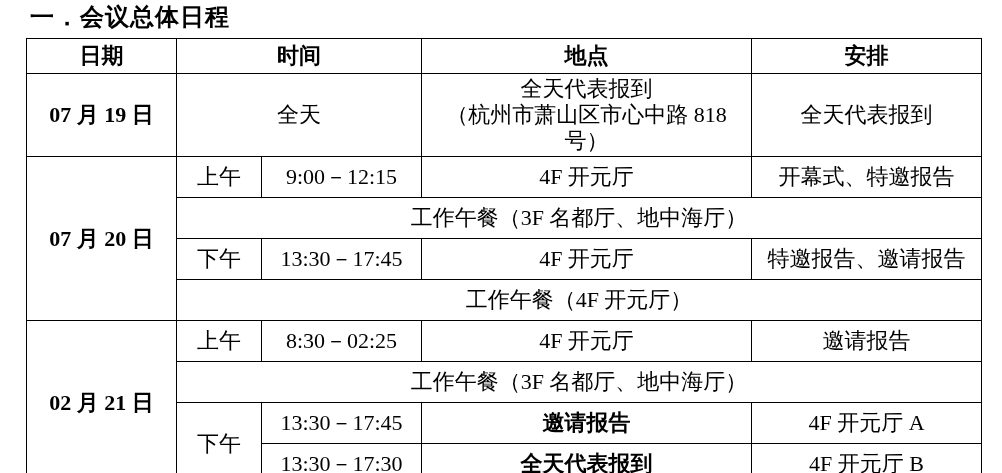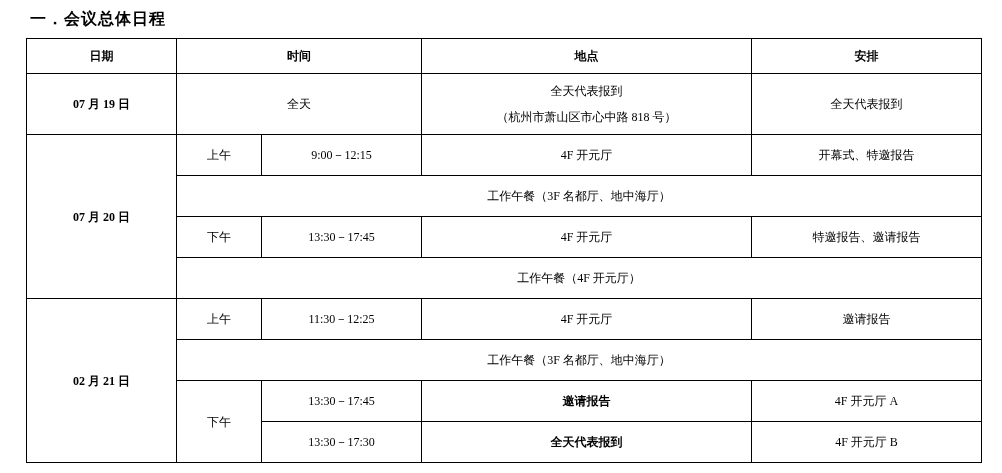--- a/index.html
+++ b/index.html
@@ -15,37 +15,38 @@
     overflow: hidden;
   }
   .page {
     position: relative;
     width: 1002px;
     height: 473px;
     box-sizing: border-box;
     padding: 0;
   }
   .section-title {
-    font-size: 16px;
+    font-size: 24px;
     font-weight: bold;
     margin: 6px 0 6px 30px;
     letter-spacing: 1px;
     line-height: 26px;
+    font-family: Liberation Mono, monospace;
   }
   table.schedule {
     border-collapse: collapse;
     width: 955px;
     margin-left: 26px;
     table-layout: fixed;
   }
   table.schedule td, table.schedule th {
     border: 1px solid #000000;
     text-align: center;
     vertical-align: middle;
-    font-size: 12px;
+    font-size: 22px;
     padding: 2px 4px;
     line-height: 24px;
   }
   th.hdr {
     font-weight: bold;
     font-size: 18px;
     height: 30px;
   }
   td.daycell {
     font-weight: bold;
@@ -124,21 +125,21 @@
         <td class="row">4F 开元厅</td>
         <td class="row">特邀报告、邀请报告</td>
       </tr>
       <tr>
         <td class="row meal" colspan="4">工作午餐（4F 开元厅）</td>
       </tr>
 
       <tr>
         <td class="daycell" rowspan="4">02 月 21 日</td>
         <td class="row">上午</td>
-        <td class="row">11:30－12:25</td>
+        <td class="row">8:30－02:25</td>
         <td class="row">4F 开元厅</td>
         <td class="row">邀请报告</td>
       </tr>
       <tr>
         <td class="row meal" colspan="4">工作午餐（3F 名都厅、地中海厅）</td>
       </tr>
       <tr>
         <td class="row" rowspan="2">下午</td>
         <td class="row">13:30－17:45</td>
         <td class="row bold">邀请报告</td>

